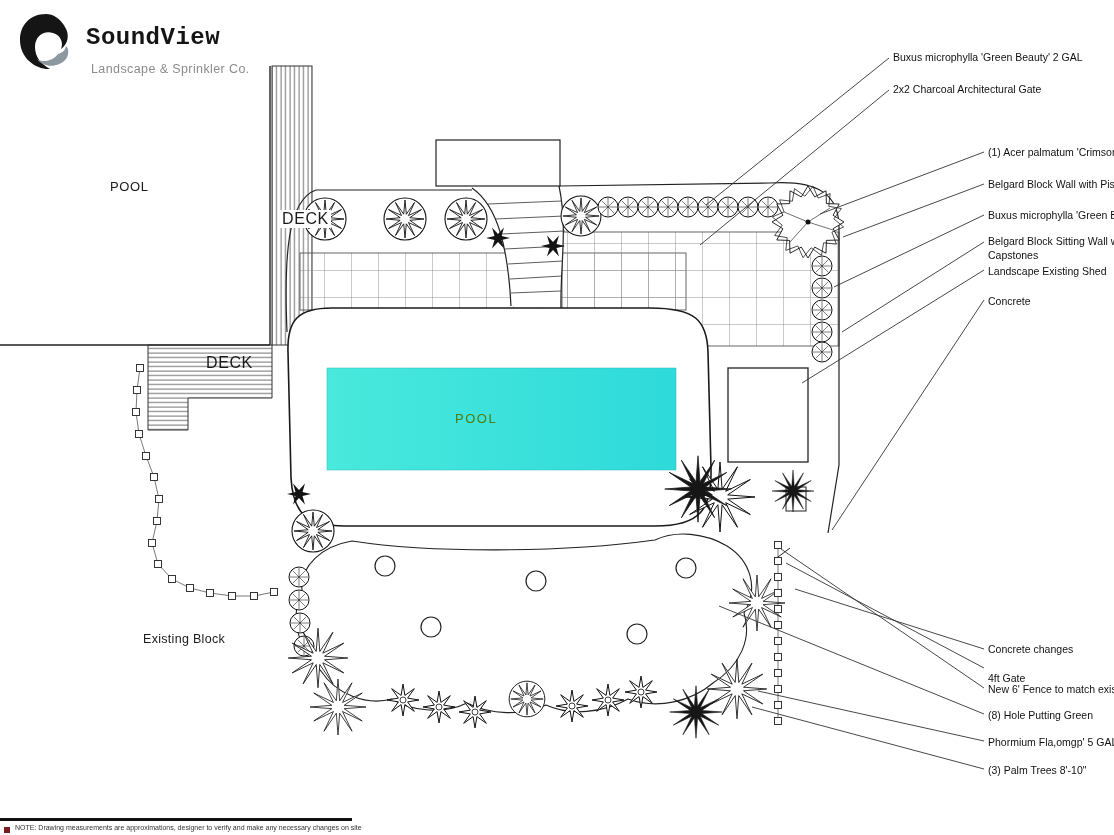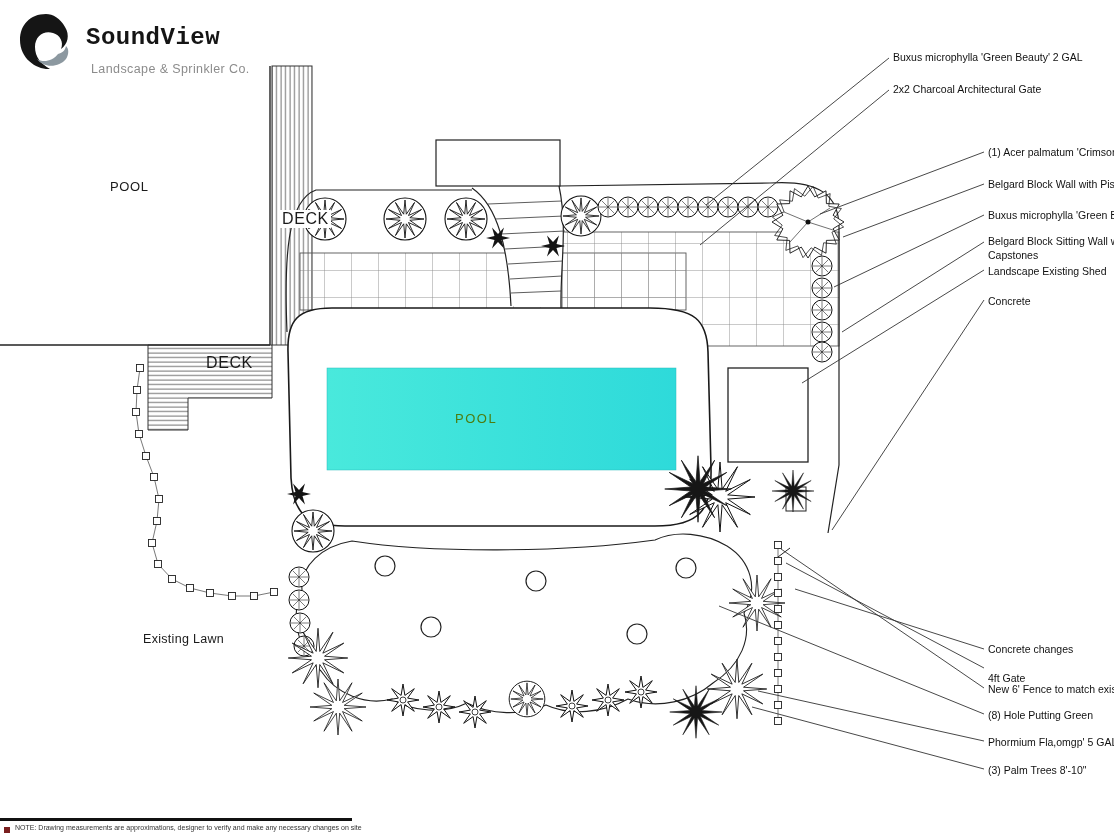--- a/index.html
+++ b/index.html
@@ -240,21 +240,21 @@
       <path d="M44,44 C39,51 29,53 23,49 C29,58 45,58 52,49 C55,44 55,39 52,36 C51,41 48,43 44,44 Z" fill="#8c98a0"></path>
     </svg>
     <div class="brand">SoundView</div>
     <div class="tagline">Landscape &amp; Sprinkler Co.</div>
   </div>
 
   <div class="lbl house">POOL</div>
   <div class="lbl deck-upper">DECK</div>
   <div class="lbl deck-lower">DECK</div>
   <div class="pool-label">POOL</div>
-  <div class="lbl lawn">Existing Lawn</div>
+  <div class="lbl lawn">Existing Block</div>
 
   <div class="co" style="left:893px;top:51px">Buxus microphylla 'Green Beauty' 2 GAL</div>
   <div class="co" style="left:893px;top:83px">2x2 Charcoal Architectural Gate</div>
   <div class="co" style="left:988px;top:146px">(1) Acer palmatum 'Crimson Queen'</div>
   <div class="co" style="left:988px;top:178px">Belgard Block Wall with Pisa Stone</div>
   <div class="co" style="left:988px;top:209px">Buxus microphylla 'Green Beauty' 2 GAL</div>
   <div class="co wrap" style="left:988px;top:235px">Belgard Block Sitting Wall with Capstones</div>
   <div class="co" style="left:988px;top:265px">Landscape Existing  Shed</div>
   <div class="co" style="left:988px;top:295px">Concrete</div>
   <div class="co" style="left:988px;top:643px">Concrete changes</div>

